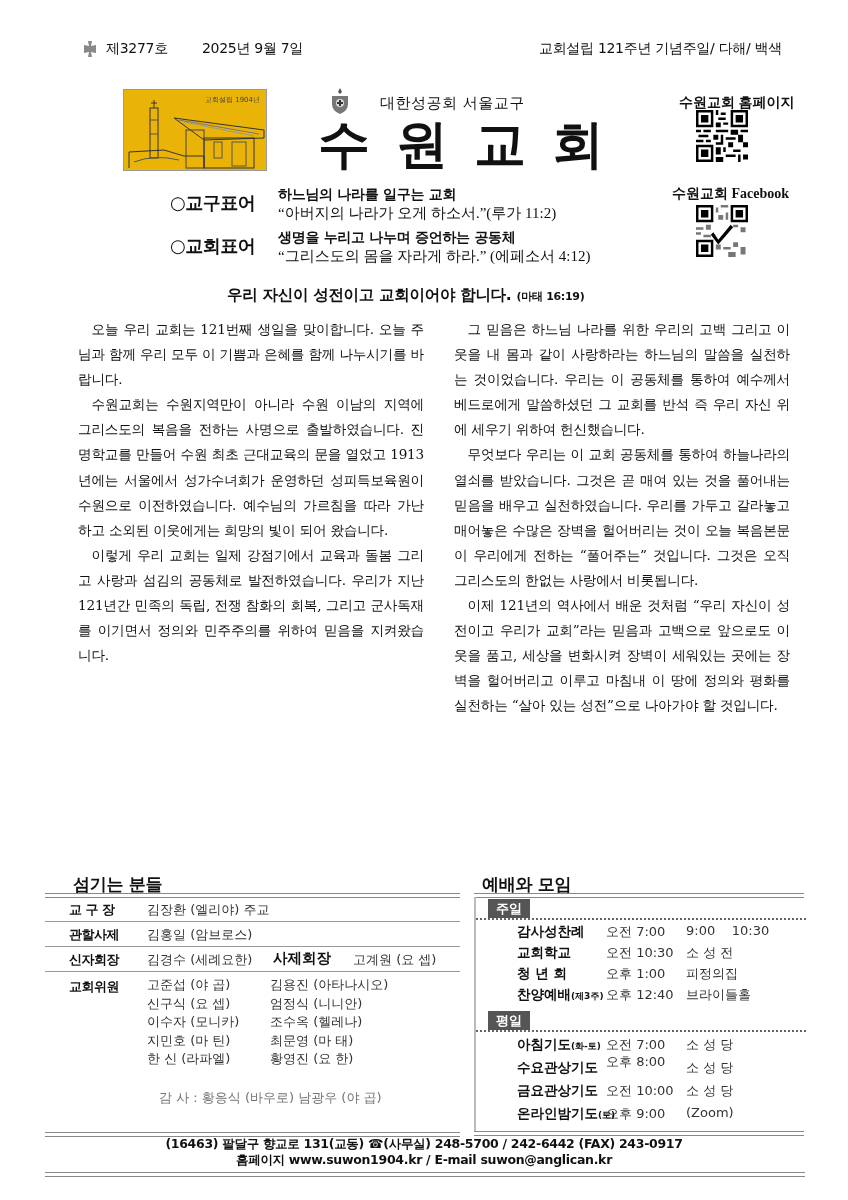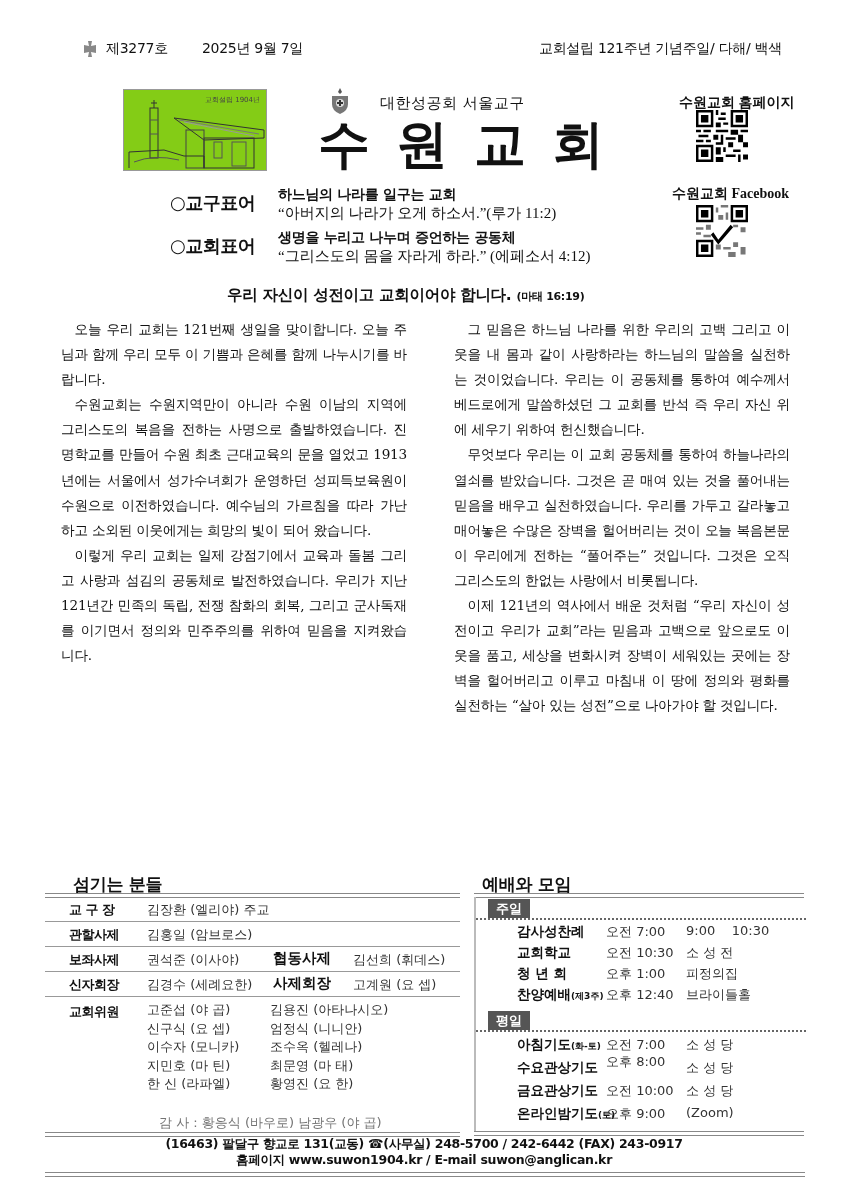--- a/index.html
+++ b/index.html
@@ -8,21 +8,21 @@
   .abs { position:absolute; }
 
   
   .topbar { left:82px; top:40px; width:700px; height:22px; font-size:14px; }
   .topbar .cross { position:absolute; left:0; top:1px; width:16px; height:16px; }
   .topbar .issue { position:absolute; left:24px; top:0; letter-spacing:-0.3px; }
   .topbar .date { position:absolute; left:120px; top:0; letter-spacing:-0.3px; }
   .topbar .occasion { position:absolute; right:0; top:0; letter-spacing:-0.3px; }
 
   
-  .church { left:123px; top:89px; width:142px; height:80px; border:1px solid #999; background:#84cc16; }
+  .church { left:123px; top:89px; width:142px; height:80px; border:1px solid #999; background:#eab308; }
   .church .since { position:absolute; right:6px; top:5px; font-size:7px; color:#444; }
 
   .seal { left:330px; top:88px; width:20px; height:26px; }
   .diocese { left:380px; top:94px; font-family:"DejaVu Serif", serif; font-size:15px; font-weight:normal; letter-spacing:0.5px; }
   .title { left:318px; top:114px; font-family:"DejaVu Serif", serif; font-size:52px; font-weight:bold; letter-spacing:26px; line-height:60px; }
 
   .qr-label { font-family:"Liberation Serif","DejaVu Serif", serif; font-weight:bold; font-size:14px;margin-left:17px; }
   .qr1-label { left:662px; top:94px; }
   .qr2-label { left:655px; top:185px; }
   .qr { width:52px; height:52px; background:#fff; }
@@ -38,21 +38,21 @@
   .mv1 { left:278px; top:204px; }
   .mk2 { left:170px; top:234px; }
   .mt2 { left:278px; top:229px; }
   .mv2 { left:278px; top:247px; }
 
   .sermon-title { left:227px; top:285px; font-size:15.5px; font-weight:bold; letter-spacing:-0.3px; }
   .sermon-title .ref { font-size:11px; font-weight:bold; }
 
   .col { font-family:"DejaVu Serif", serif; font-size:13.6px; line-height:25.1px; text-align:justify; letter-spacing:-0.2px; }
   .col p { margin:0; text-indent:1em; }
-  .col-left { left:61px; top:317px; width:346px; }
+  .col-left { left:78px; top:317px; width:346px; }
   .col-right { left:454px; top:317px; width:336px; }
 
   
   .sec-title { font-size:17px; font-weight:bold; letter-spacing:-0.3px; }
   .staff-title { left:73px; top:873px; }
   .svc-title { left:482px; top:873px; }
   .dbl { height:3px; border-top:1px solid #888; border-bottom:1px solid #888; }
   .staff-topline { left:45px; top:893px; width:415px; }
   .svc-topline { left:474px; top:893px; width:330px; }
 
@@ -170,26 +170,20 @@
 <div class="abs staff">
   <div class="row">
     <span class="role">교 구 장</span>
     <span class="val">김장환 (엘리야) 주교</span>
   </div>
   <div class="row">
     <span class="role">관할사제</span>
     <span class="val">김홍일 (암브로스)</span>
   </div>
   <div class="row">
-    <span class="role">보좌사제</span>
-    <span class="val">권석준 (이사야)</span>
-    <span class="role2">협동사제</span>
-    <span class="val2">김선희 (휘데스)</span>
-  </div>
-  <div class="row">
     <span class="role">신자회장</span>
     <span class="val">김경수 (세례요한)</span>
     <span class="role2">사제회장</span>
     <span class="val2">고계원 (요  셉)</span>
   </div>
   <div class="members">
     <span class="role">교회위원</span>
     <div class="grid">
       <span class="m" style="left:0;top:0">고준섭 (야  곱)</span>
       <span class="m" style="left:123px;top:0">김용진 (아타나시오)</span>

